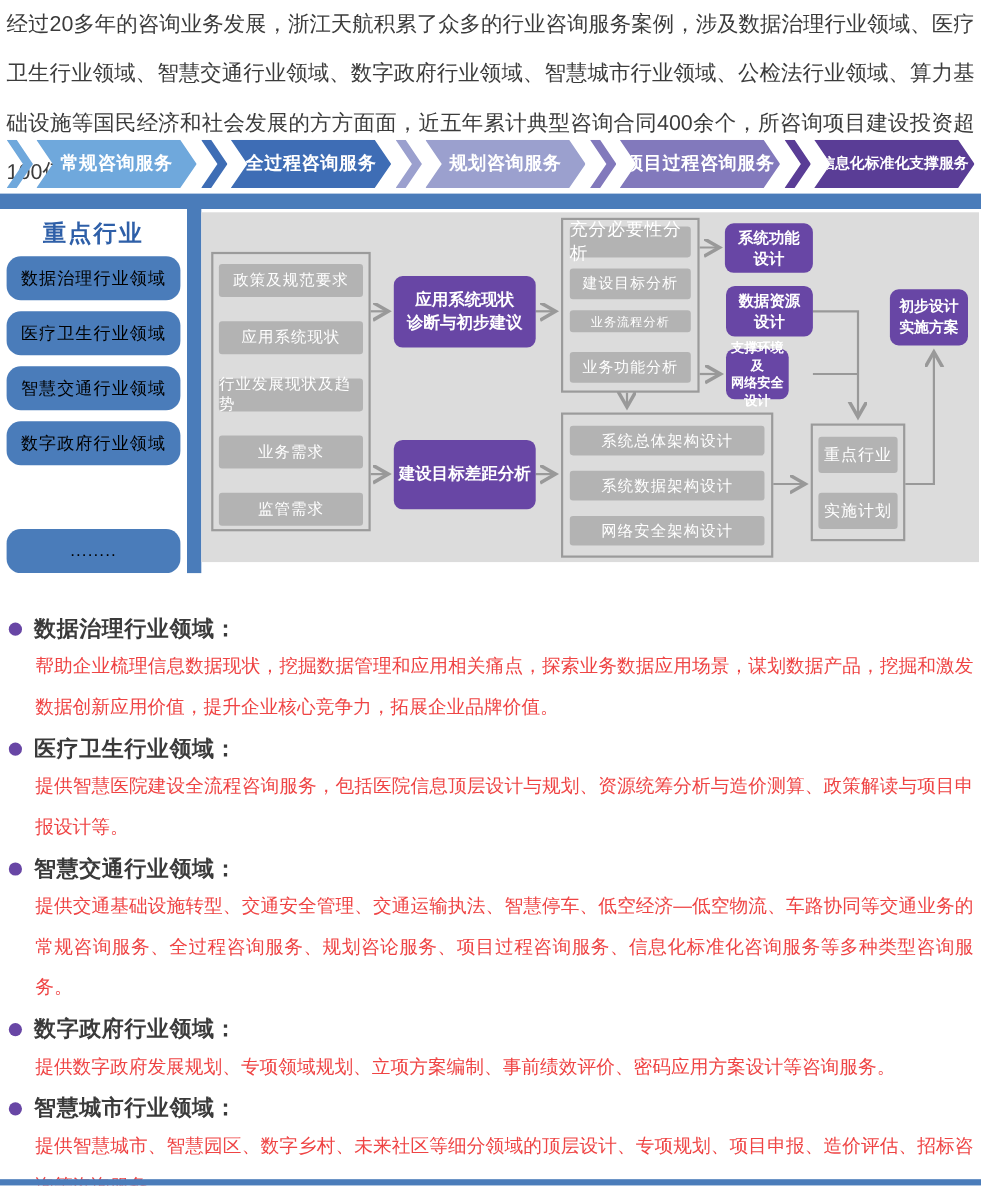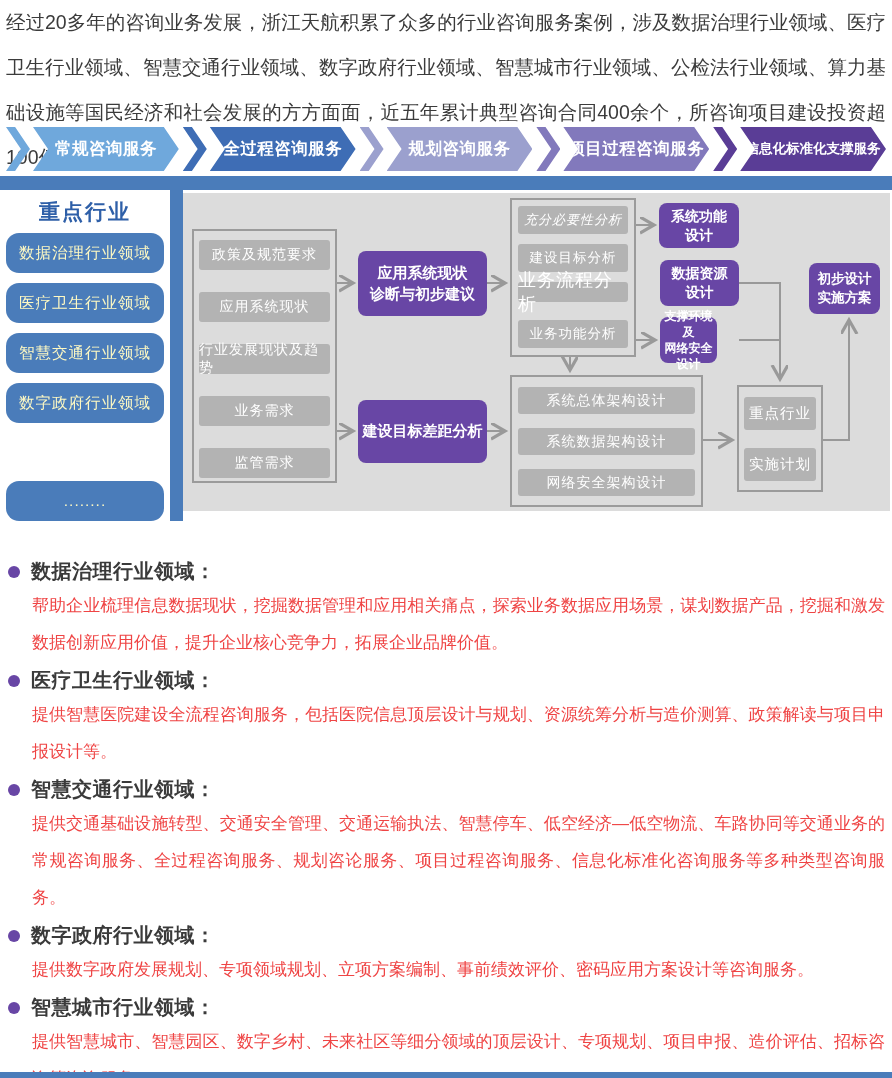--- a/index.html
+++ b/index.html
@@ -22,21 +22,21 @@
   .step:last-child .barrow{font-size:13.5px;letter-spacing:0;}
 
   .topbar{position:absolute;left:0;top:176px;width:892px;height:14px;background:var(--blue);}
   .bottombar{position:absolute;left:0;bottom:0;width:892px;height:6px;background:var(--blue);}
 
   
   .sidebar{position:absolute;left:0;top:190px;width:170px;height:331px;background:#fff;}
   .sb-title{position:absolute;left:0;top:8px;width:170px;text-align:center;
             font-size:21px;font-weight:bold;color:#2e5fa8;letter-spacing:2px;}
   .sb-btn{position:absolute;left:6px;width:158px;height:40px;border-radius:13px;
-          background:var(--blue);color:#fef9c3;font-size:15.5px;font-weight:500;
+          background:var(--blue);color:#000000;font-size:15.5px;font-weight:500;
           display:flex;align-items:center;justify-content:center;letter-spacing:1px;}
   .vstrip{position:absolute;left:170px;top:190px;width:13px;height:331px;background:var(--blue);}
 
   
   .panel{position:absolute;left:183px;top:193px;width:707px;height:318px;background:#dcdcdc;}
   .panel svg{position:absolute;left:0;top:0;}
   .frame{position:absolute;border:2px solid #9b9b9b;box-sizing:border-box;}
   .gbox{position:absolute;background:#b3b3b3;color:#fff;border-radius:3px;
         display:flex;align-items:center;justify-content:center;font-size:14px;letter-spacing:1px;}
   .pbox{position:absolute;background:var(--purple);color:#fff;border-radius:8px;
@@ -120,23 +120,23 @@
     <div class="gbox" style="left:16px;top:99px;width:131px;height:30px;">应用系统现状</div>
     <div class="gbox" style="left:16px;top:151px;width:131px;height:30px;">行业发展现状及趋势</div>
     <div class="gbox" style="left:16px;top:203px;width:131px;height:30px;">业务需求</div>
     <div class="gbox" style="left:16px;top:255px;width:131px;height:30px;">监管需求</div>
 
     <div class="pbox pre" style="left:175px;top:58px;width:129px;height:65px;font-size:15px;">应用系统现状
 诊断与初步建议</div>
     <div class="pbox" style="left:175px;top:207px;width:129px;height:63px;font-size:15px;">建设目标差距分析</div>
 
     <div class="frame" style="left:327px;top:5px;width:126px;height:159px;"></div>
-    <div class="gbox" style="left:335px;top:13px;width:110px;height:28px;font-size:13px;font-style:italic;">充分必要性分析</div>
+    <div class="gbox" style="left:335px;top:13px;width:110px;height:28px;font-size:16px;">充分必要性分析</div>
     <div class="gbox" style="left:335px;top:51px;width:110px;height:28px;font-size:13.5px;">建设目标分析</div>
-    <div class="gbox" style="left:335px;top:89px;width:110px;height:20px;font-size:18px;">业务流程分析</div>
+    <div class="gbox" style="left:335px;top:89px;width:110px;height:20px;font-size:11px;">业务流程分析</div>
     <div class="gbox" style="left:335px;top:127px;width:110px;height:28px;font-size:13.5px;">业务功能分析</div>
 
     <div class="pbox pre" style="left:476px;top:10px;width:80px;height:45px;">系统功能
 设计</div>
     <div class="pbox pre" style="left:477px;top:67px;width:79px;height:46px;">数据资源
 设计</div>
     <div class="pbox pre" style="left:477px;top:124px;width:57px;height:46px;font-size:12px;">支撑环境及
 网络安全设计</div>
 
     <div class="pbox pre" style="left:626px;top:70px;width:71px;height:51px;font-size:13.5px;">初步设计

